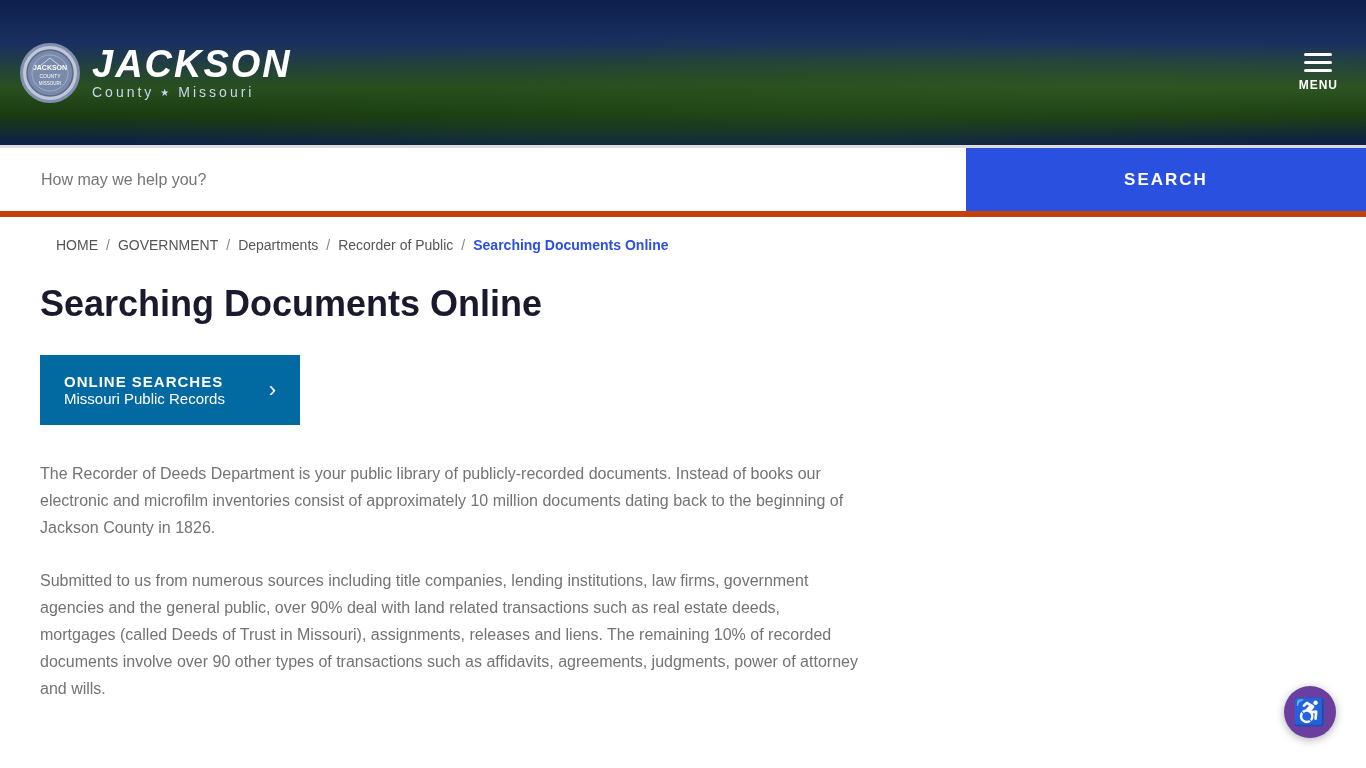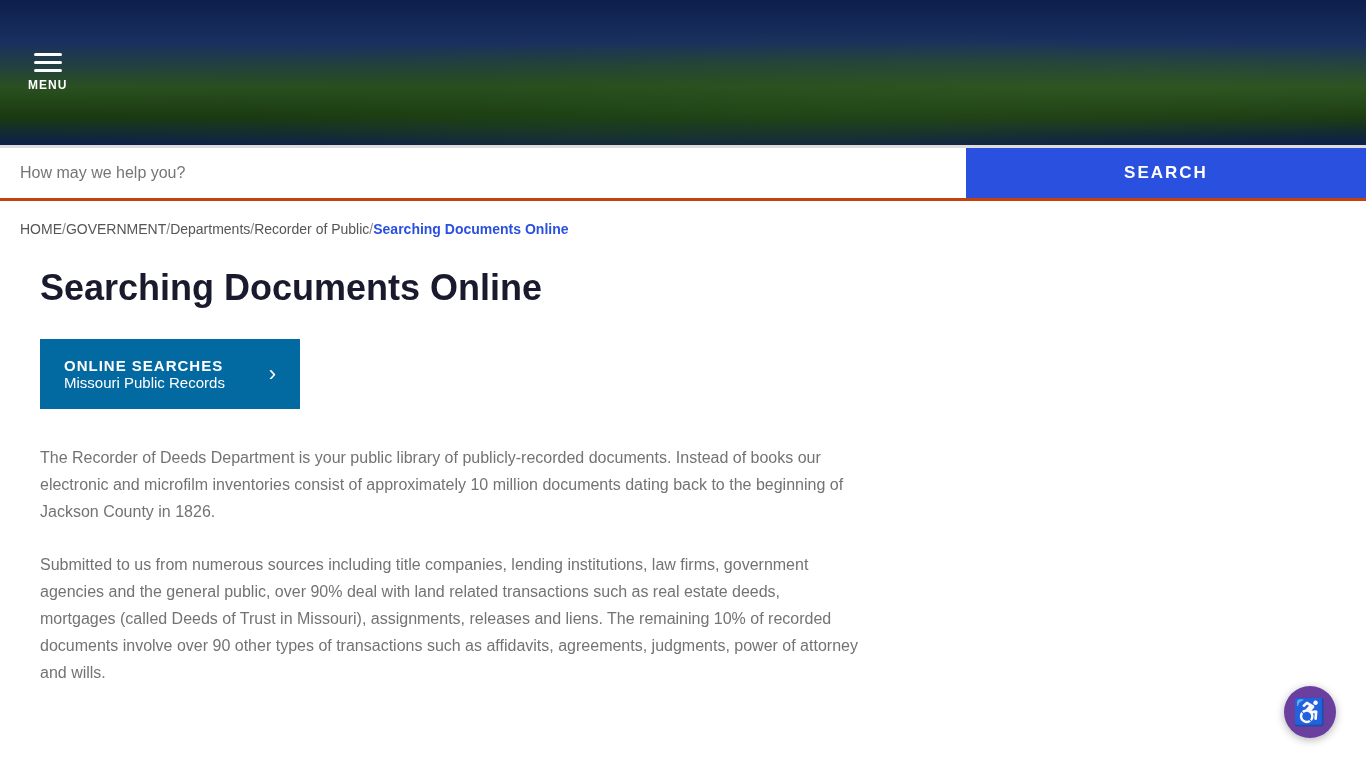--- a/index.html
+++ b/index.html
@@ -115,23 +115,24 @@
       font-size: 12px;
       letter-spacing: 1px;
       margin-top: 4px;
       font-weight: bold;
     }
 
     
     .search-bar {
       display: flex;
       width: 100%;
-      height: 56px;
+      height: 72px;
       border-top: 3px solid #ddd;
-      border-bottom: 3px solid #c2410c;
+      border-bottom: 6px solid #c2410c;
+      padding-left: 21px;
     }
     .search-input {
       flex: 1;
       padding: 0 20px;
       font-size: 16px;
       color: #999;
       border: none;
       outline: none;
       background: #fff;
     }
@@ -142,25 +143,26 @@
       border: none;
       font-size: 17px;
       font-weight: bold;
       letter-spacing: 2px;
       cursor: pointer;
       text-transform: uppercase;
     }
 
     
     .breadcrumb {
-      padding: 20px 20px;
+      padding: 20px 56px;
       font-size: 14px;
       color: #555;
       display: flex;
       align-items: center;
+      gap: 8px;
       flex-wrap: wrap;
     }
     .breadcrumb-item {
       color: #555;
       text-decoration: none;
     }
     .breadcrumb-separator {
       color: #888;
     }
     .breadcrumb-current {
@@ -244,20 +246,40 @@
       color: #fff;
       font-size: 26px;
     }
   </style>
 </head>
 <body>
 
 <header class="header">
   <div class="header-bg-image"></div>
 
+  <div class="logo-area">
+    <div class="logo-seal">
+      <svg viewBox="0 0 50 50" xmlns="http://www.w3.org/2000/svg">
+        <circle cx="25" cy="25" r="23" fill="#7a8aaa" stroke="#5a6a8a" stroke-width="1.5"></circle>
+        <circle cx="25" cy="25" r="18" fill="none" stroke="#9ab0cc" stroke-width="1"></circle>
+        <text x="25" y="22" text-anchor="middle" fill="#fff" font-size="7" font-weight="bold">JACKSON</text>
+        <text x="25" y="30" text-anchor="middle" fill="#fff" font-size="5">COUNTY</text>
+        <text x="25" y="37" text-anchor="middle" fill="#fff" font-size="4.5">MISSOURI</text>
+        <path d="M15,18 L25,10 L35,18" fill="none" stroke="#ccd6ee" stroke-width="1"></path>
+      </svg>
+    </div>
+    <div class="logo-text">
+      <div class="logo-jackson">JACKSON</div>
+      <div class="logo-county-missouri">
+        <span>County</span>
+        <span class="logo-star">★</span>
+        <span>Missouri</span>
+      </div>
+    </div>
+  </div>
 
   <button class="menu-button">
     <div class="menu-lines">
       <div class="menu-line"></div>
       <div class="menu-line"></div>
       <div class="menu-line"></div>
     </div>
     <span class="menu-label">MENU</span>
   </button>
 </header>

